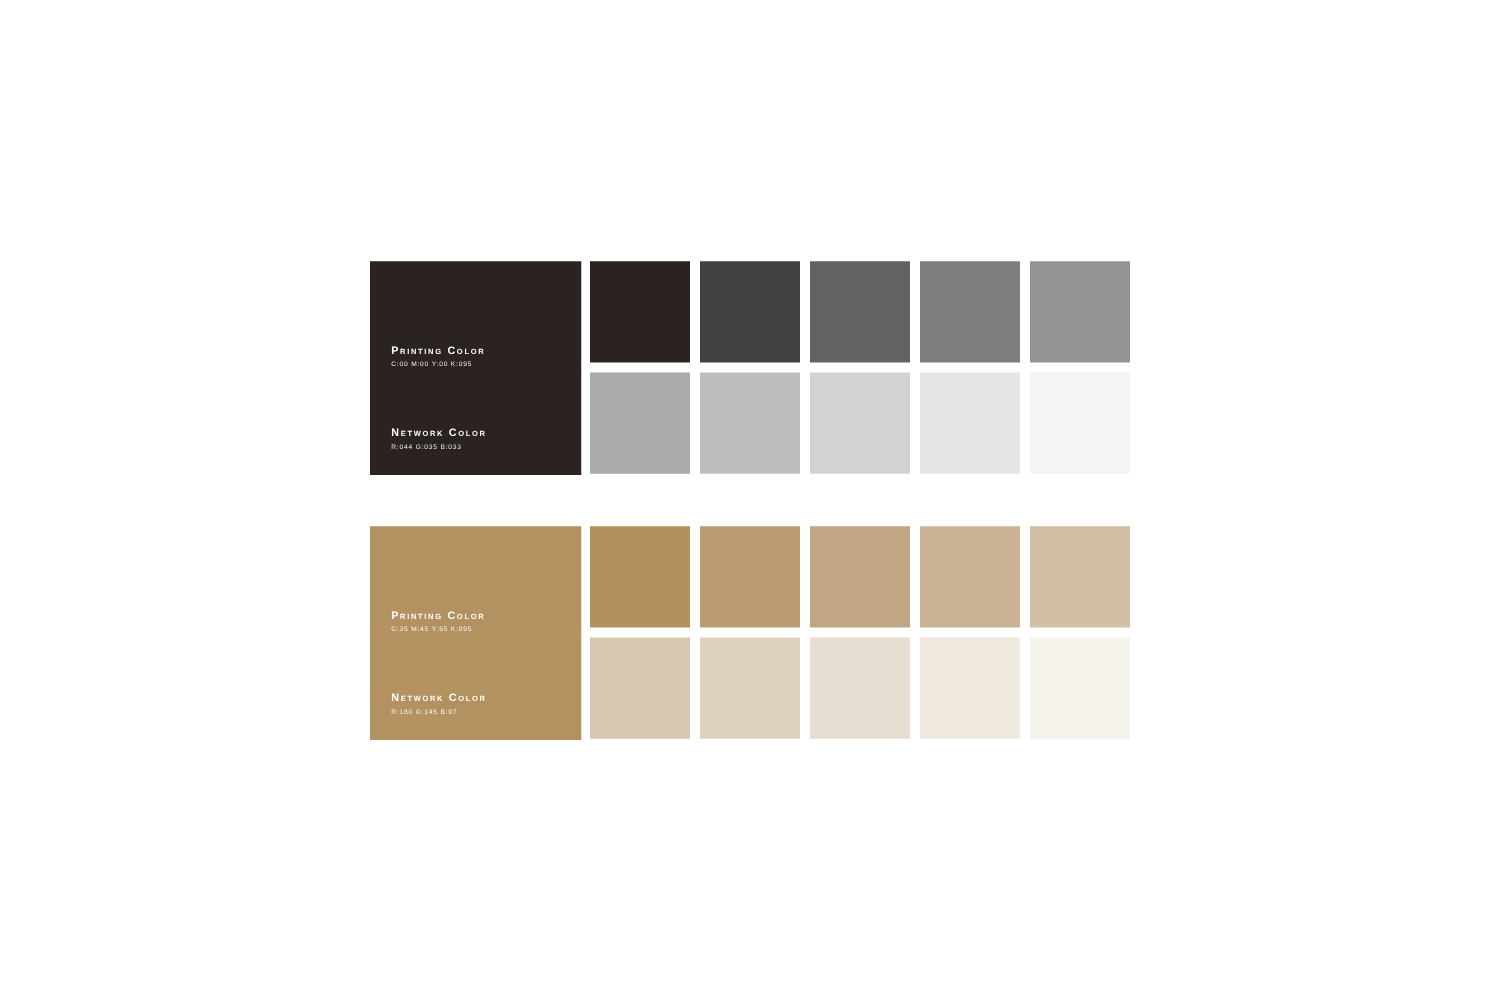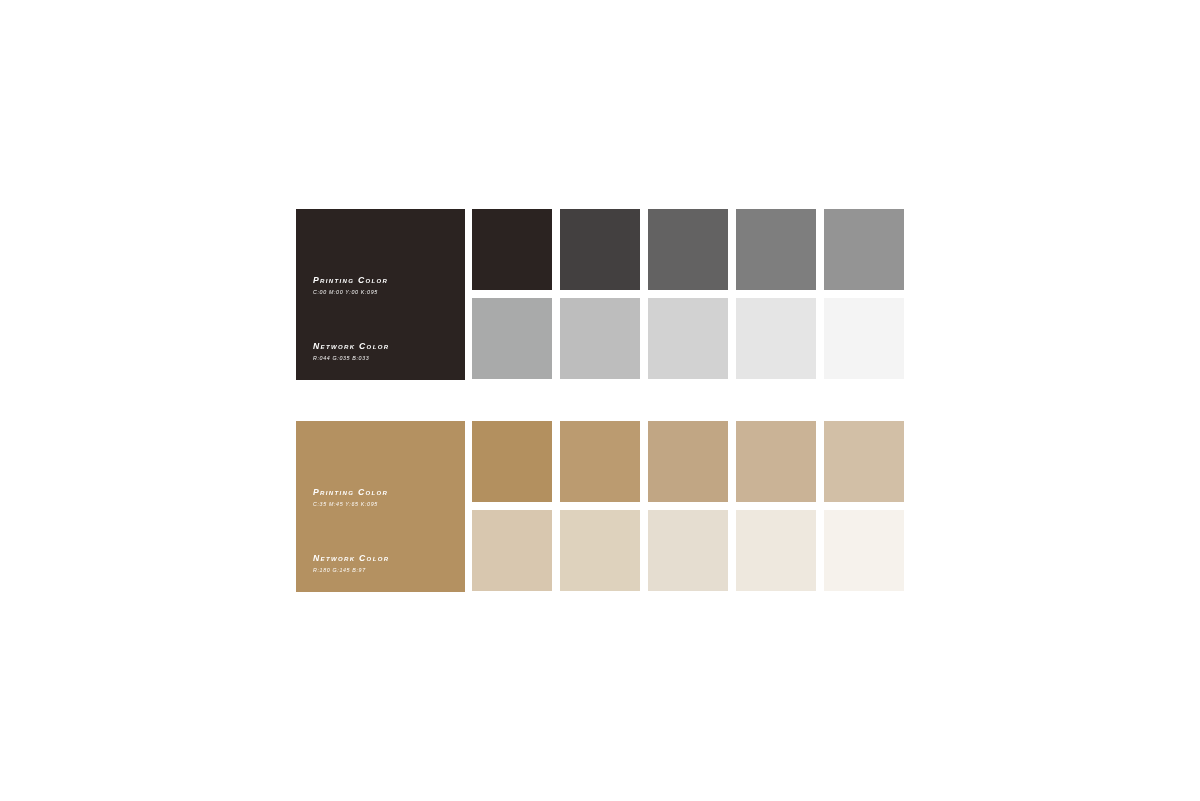--- a/index.html
+++ b/index.html
@@ -20,21 +20,20 @@
   #palette-root {
     position: absolute;
     left: 296px;
     top: 209px;
     width: 608px;
   }
 
   .palette-block {
     position: relative;
     width: 608px;
-    font-style: italic;
   }
 
   .block-gap {
     height: 41px;
   }
 
   
   .hero-swatch {
     position: absolute;
     left: 0;

